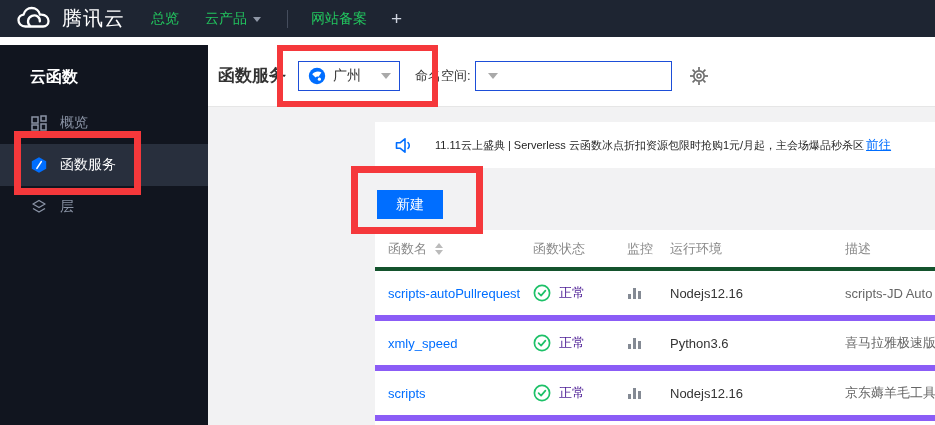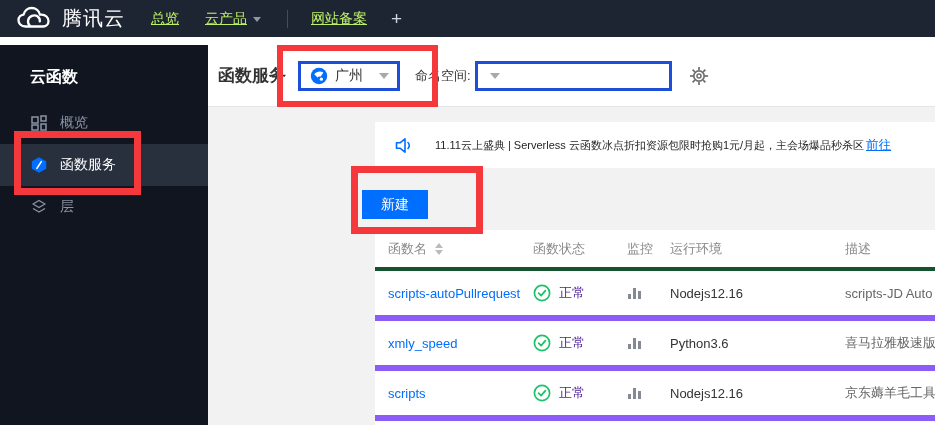--- a/index.html
+++ b/index.html
@@ -10,41 +10,41 @@
     -webkit-font-smoothing:antialiased;
   }
 
   
   .topnav {
     position:absolute; left:0; top:0; width:935px; height:37px;
     background:#1e2532; display:flex; align-items:center;
   }
   .brand { display:flex; align-items:center; padding-left:16px; }
   .brand-text { color:#fff; font-size:20px; letter-spacing:1px; margin-left:9px; }
-  .nav-item { color:#bef264; font-size:14px; margin-left:26px; display:flex; align-items:center; cursor:pointer;text-decoration:underline; }
+  .nav-item { color:#22c55e; font-size:14px; margin-left:26px; display:flex; align-items:center; cursor:pointer; }
   .nav-caret { width:0; height:0; border-left:4px solid transparent; border-right:4px solid transparent; border-top:5px solid #8f97a6; margin-left:6px; margin-top:2px; }
   .nav-sep { width:1px; height:18px; background:#454d5d; margin-left:26px; }
   .nav-plus { color:#cfd5e0; font-size:19px; margin-left:24px; cursor:pointer; }
 
   
   .sidebar { position:absolute; left:0; top:45px; width:252px; height:380px; background:#11151f; }
   .sidebar-title { color:#fff; font-size:16px; font-weight:bold; padding:22px 0 14px 30px; }
   .side-item { height:42px; display:flex; align-items:center; padding-left:30px; color:#8a93a5; font-size:14px; cursor:pointer; }
   .side-item .icon { width:18px; height:18px; display:inline-flex; align-items:center; justify-content:center; margin-right:12px; }
   .side-item.active { background:#282f3d; color:#fff; }
 
   
   .main-header {
     position:absolute; left:208px; top:45px; width:727px; height:62px;
     background:#fff; border-bottom:1px solid #e6e6e6;
     display:flex; align-items:center; padding-left:10px;
   }
   .page-title { font-size:17px; font-weight:bold; color:#333; }
   .select-box {
-    height:30px; border:3px solid #1d4ed8; background:#fff;
+    height:30px; border:1px solid #1d4ed8; background:#fff;
     display:flex; align-items:center; font-size:14px; color:#333; cursor:pointer;
   }
   .region-select { width:102px; margin-left:12px; padding:0 8px 0 9px; }
   .region-select .val { margin-left:7px; flex:1; }
   .sel-caret { width:0; height:0; border-left:5px solid transparent; border-right:5px solid transparent; border-top:6px solid #a9a9a9; }
   .ns-label { font-size:13px; color:#333; margin-left:15px; }
   .ns-select { width:197px; margin-left:4px; padding:0 10px 0 12px; }
   .ns-select .val { flex:1; }
   .gear { margin-left:17px; cursor:pointer; display:flex; }
 
@@ -52,21 +52,21 @@
   .content { position:absolute; left:208px; top:107px; width:727px; height:318px; background:#f2f2f3; overflow:hidden; }
 
   .banner {
     position:absolute; left:167px; top:15px; width:560px; height:46px; background:#fff;
     display:flex; align-items:center; padding-left:20px; overflow:hidden; white-space:nowrap;
   }
   .banner-text { font-size:11px; color:#262626; margin-left:21px; }
   .banner-link { font-size:12.5px; color:#006eff; text-decoration:underline; cursor:pointer; margin-left:2px; }
 
   .btn-create {
-    position:absolute; left:154px; top:83px; width:66px; height:29px;
+    position:absolute; left:169px; top:83px; width:66px; height:29px;
     background:#006eff; color:#fff; font-size:14px; border:none; cursor:pointer;
     display:flex; align-items:center; justify-content:center;
   }
 
   .table-card { position:absolute; left:167px; top:123px; width:560px; height:195px; background:#fff; overflow:hidden; }
   .trow {
     display:grid; grid-template-columns:145px 94px 43px 175px 300px;
     padding-left:13px; align-items:center; white-space:nowrap;
   }
   .thead { height:41px; color:#888; font-size:13px; border-bottom:4px solid #14532d; }

